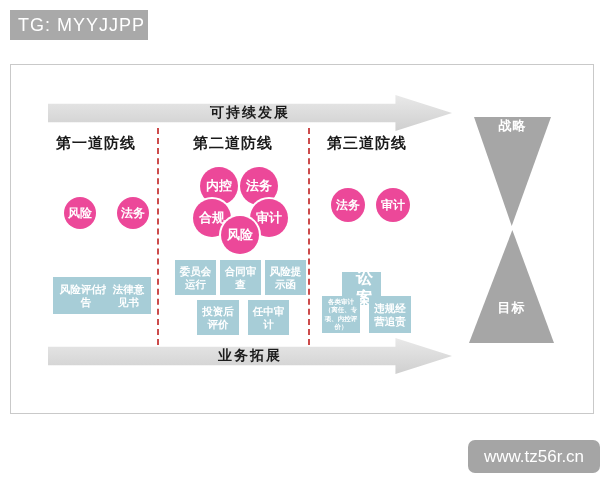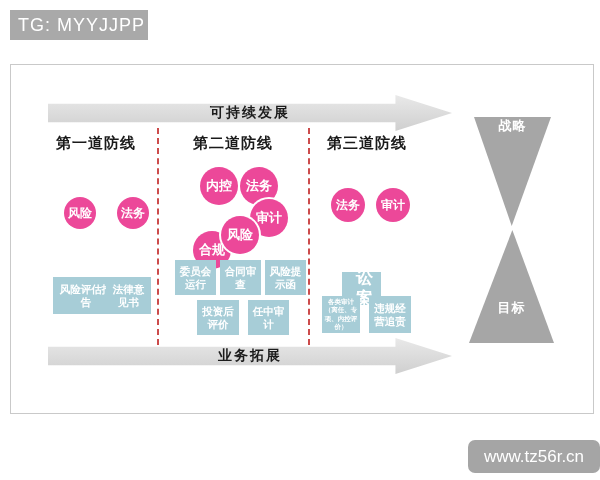--- a/index.html
+++ b/index.html
@@ -30,21 +30,21 @@
   .vline{position:absolute;top:128px;height:217px;width:0;border-left:2px dashed #cc4b4b;}
   .v1{left:157px;} .v2{left:308px;}
   
   .circle{position:absolute;border-radius:50%;background:#ec4899;color:#fff;display:flex;
           align-items:center;justify-content:center;font-weight:bold;}
   .c-sm{width:32px;height:32px;font-size:12px;}
   .c-md{width:34px;height:34px;font-size:12px;}
   .c-lg{width:38px;height:38px;font-size:13px;box-shadow:0 0 0 2px #fff;}
   .c1a{left:64px;top:197px;} .c1b{left:117px;top:197px;}
   .c2a{left:200px;top:167px;} .c2b{left:240px;top:167px;}
-  .c2c{left:193px;top:199px;margin-top:32px;} .c2d{left:250px;top:199px;}
+  .c2c{left:193px;top:199px;} .c2d{left:250px;top:199px;}
   .c2e{left:221px;top:216px;}
   .c3a{left:331px;top:188px;} .c3b{left:376px;top:188px;}
   
   .bluebox{position:absolute;background:#a7cdd7;color:#fff;font-weight:bold;font-size:10.5px;
            line-height:1.2;display:flex;align-items:center;justify-content:center;
            text-align:center;padding:2px;box-sizing:border-box;}
   .b1a{left:53px;top:277px;width:66px;height:37px;}
   .b1b{left:106px;top:277px;width:45px;height:37px;}
   .b2a{left:175px;top:260px;width:41px;height:35px;}
   .b2b{left:220px;top:260px;width:41px;height:35px;}

